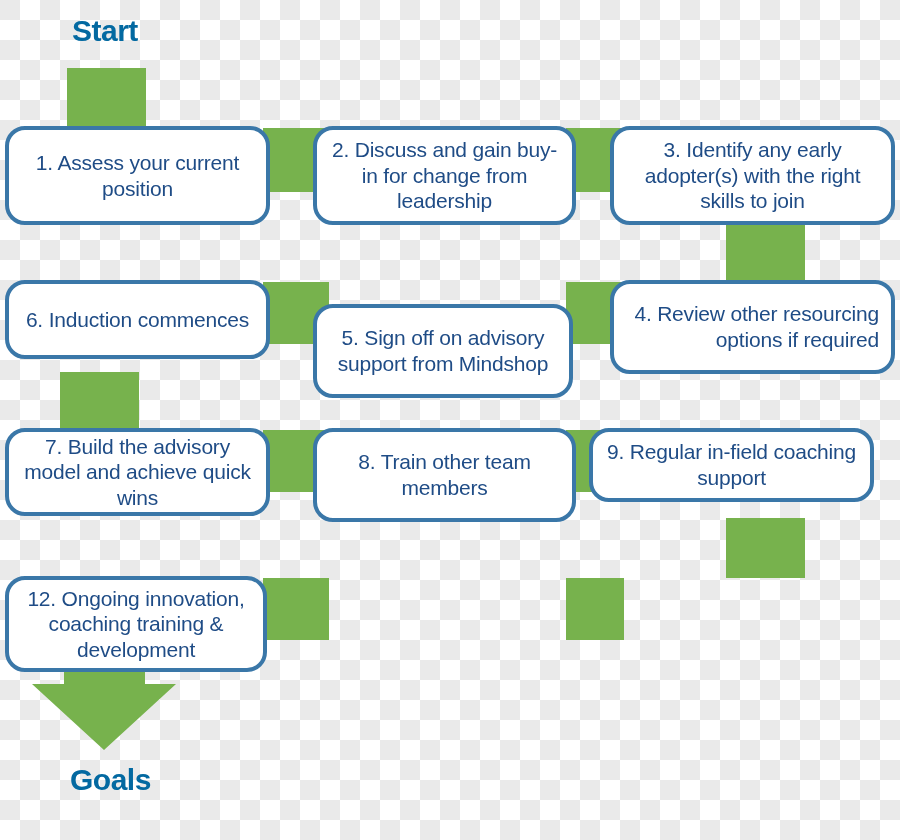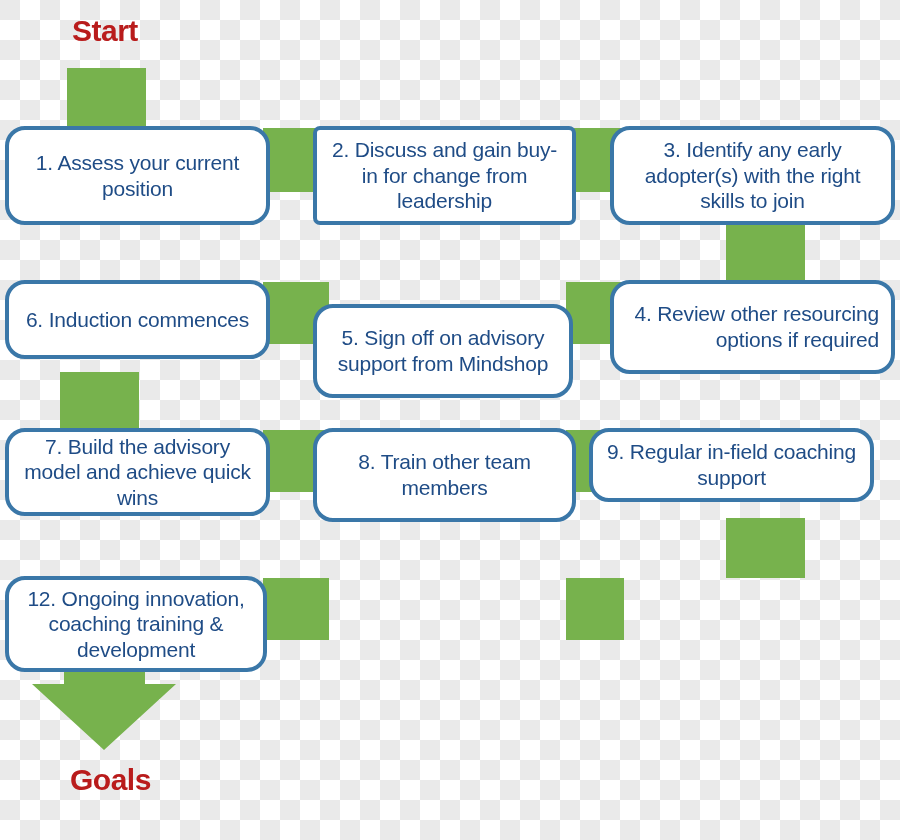--- a/index.html
+++ b/index.html
@@ -12,21 +12,21 @@
     overflow:hidden;
   }
   #stage{position:relative;width:900px;height:840px;}
 
   
   .endlabel{
     position:absolute;
     font-weight:bold;
     font-size:30px;
     letter-spacing:-0.5px;
-    color:#b91c1c;
+    color:#0369a1;
     white-space:nowrap;
     line-height:1;
   }
   #start-label{left:72px;top:16px;}
   #goals-label{left:70px;top:765px;}
 
   
   .conn{position:absolute;background:#77b24d;}
 
   
@@ -85,21 +85,21 @@
   <div class="conn" style="left:263px;top:578px;width:66px;height:62px;"></div>
 
   <svg id="goal-arrow" viewBox="0 0 170 90">
     <polygon points="44,0 125,0 125,22 156,22 84,88 12,22 44,22" fill="#77b24d"></polygon>
   </svg>
 
   <div class="box" style="left:5px;top:126px;width:265px;height:99px;">
     <span class="txt">1. Assess your current position</span>
   </div>
 
-  <div class="box" style="left:313px;top:126px;width:263px;height:99px;border-radius:7px;">
+  <div class="box" style="left:313px;top:126px;width:263px;height:99px;">
     <span class="txt">2. Discuss and gain buy-in for change from leadership</span>
   </div>
 
   <div class="box" style="left:610px;top:126px;width:285px;height:99px;">
     <span class="txt">3. Identify any early adopter(s) with the right skills to join</span>
   </div>
 
   <div class="box" style="left:5px;top:280px;width:265px;height:79px;">
     <span class="txt">6. Induction commences</span>
   </div>

